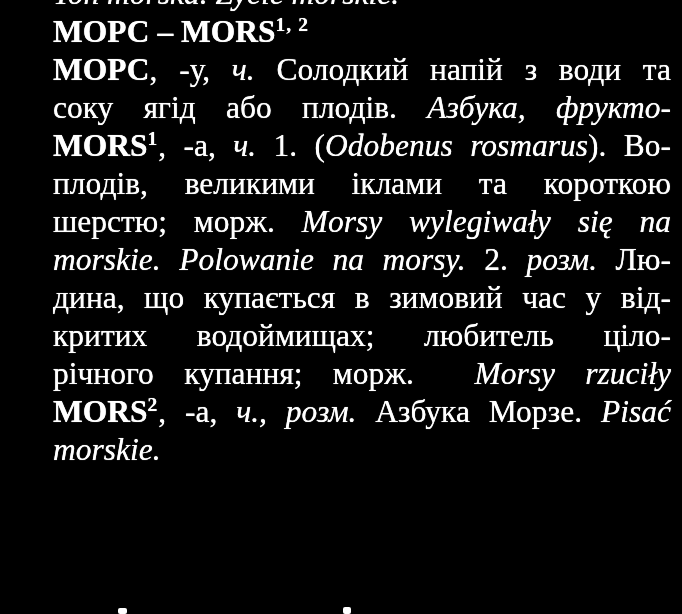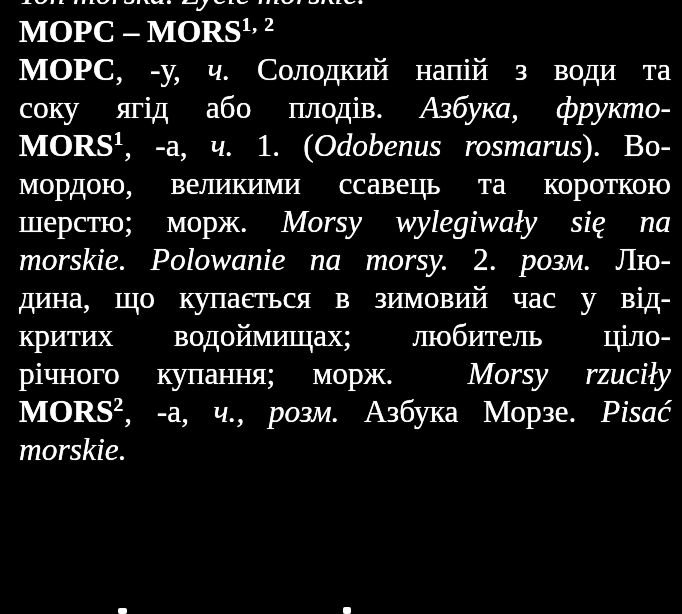--- a/index.html
+++ b/index.html
@@ -12,20 +12,21 @@
     font-family: "Liberation Serif", "DejaVu Serif", serif;
     overflow: hidden;
     box-sizing: border-box;
     padding: 0 11px 0 19px;
     text-shadow: 0 0 0.7px #ffffff; 
   }
   .line {
     font-size: 31.5px;
     line-height: 38px;
     white-space: normal;
+    margin-left: 34px;
   }
   .j { text-align: justify; text-align-last: justify; }
   .b { font-weight: bold; }
   .i { font-style: italic; }
   .sup {
     font-size: 0.62em;
     vertical-align: super;
     line-height: 0;
     font-weight: bold;
     letter-spacing: 1px;
@@ -62,21 +63,21 @@
   <div class="line"><span class="b">МОРС – MORS</span><span class="sup">1, 2</span></div>
 
   <div class="line j"><span class="b">МОРС</span><span>, -у, </span><span class="i">ч.</span><span> Солодкий напій з води та</span></div>
 
   <div class="line j"><span>соку ягід або плодів. </span><span class="i">Азбука, фрукто-</span></div>
 
 
   <div class="line j"><span class="b">MORS</span><span class="sup">1</span><span>, -а, </span><span class="i">ч.</span><span> 1. (</span><span class="i">Odobenus rosmarus</span><span>). Во-</span></div>
 
 
-  <div class="line j"><span>мордою, великими ссавець та короткою</span></div>
+  <div class="line j"><span>плодів, великими іклами та короткою</span></div>
 
   <div class="line j"><span>шерстю; морж. </span><span class="i">Morsy wylegiwały się na</span></div>
 
   <div class="line j"><span class="i">morskie. Polowanie na morsy.</span><span> 2. </span><span class="i">розм.</span><span> Лю-</span></div>
 
   <div class="line j"><span>дина, що купається в зимовий час у від-</span></div>
 
   <div class="line j"><span>критих водоймищах; любитель ціло-</span></div>
 
   <div class="line j"><span>річного купання; морж.&nbsp; </span><span class="i">Morsy rzuciły</span></div>

